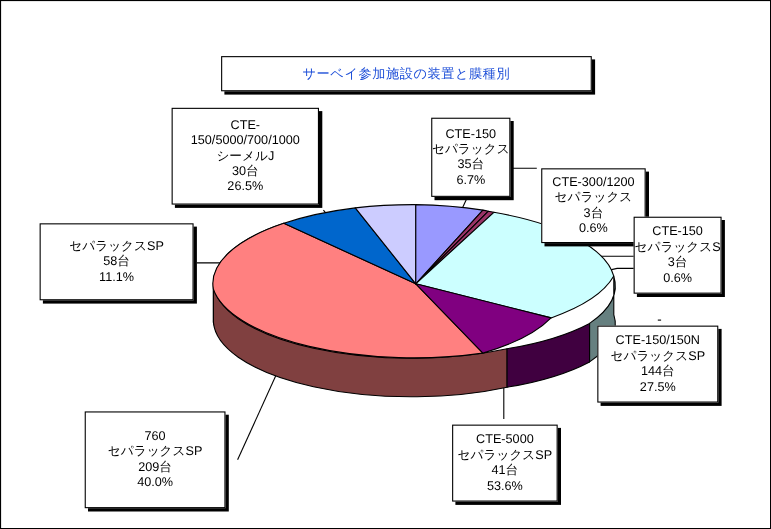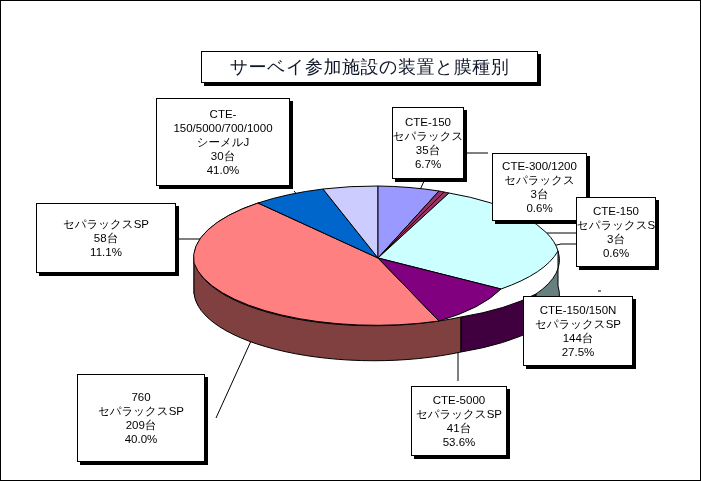--- a/index.html
+++ b/index.html
@@ -26,22 +26,22 @@
     left: 200px;
     top: 50px;
     width: 337px;
     height: 32px;
     background: #ffffff;
     border: 1px solid #000000;
     box-shadow: 3px 3px 0 0 #000000;
     display: flex;
     align-items: center;
     justify-content: center;
-    font-size: 18px;
-    color: #0f172a;
+    font-size: 12px;
+    color: #1d4ed8;
     letter-spacing: 0.5px;
     box-sizing: border-box;
     z-index: 30;
   }
 
   
   .callout {
     position: absolute;
     background: #ffffff;
     border: 1px solid #000000;
@@ -137,21 +137,21 @@
     </g>
   </svg>
 
   <div id="chart-title">サーベイ参加施設の装置と膜種別</div>
 
   <div class="callout" style="left:155px; top:97px; width:134px; height:88px;">
     <span class="ln">CTE-</span>
     <span class="ln">150/5000/700/1000</span>
     <span class="ln">シーメルJ</span>
     <span class="ln">30台</span>
-    <span class="ln">41.0%</span>
+    <span class="ln">26.5%</span>
   </div>
 
   <div class="callout" style="left:391px; top:106px; width:72px; height:72px;">
     <span class="ln">CTE-150</span>
     <span class="ln">セパラックス</span>
     <span class="ln">35台</span>
     <span class="ln">6.7%</span>
   </div>
 
   <div class="callout" style="left:491px; top:121px; width:95px; height:68px;margin-top:31px;">
@@ -161,21 +161,21 @@
     <span class="ln">0.6%</span>
   </div>
 
   <div class="callout" style="left:575px; top:196px; width:80px; height:70px;">
     <span class="ln">CTE-150</span>
     <span class="ln">セパラックスS</span>
     <span class="ln">3台</span>
     <span class="ln">0.6%</span>
   </div>
 
-  <div class="callout" style="left:522px; top:295px; width:110px; height:70px;text-align:center;">
+  <div class="callout" style="left:542px; top:295px; width:110px; height:70px;text-align:center;">
     <span class="ln">CTE-150/150N</span>
     <span class="ln">セパラックスSP</span>
     <span class="ln">144台</span>
     <span class="ln">27.5%</span>
   </div>
 
   <div class="callout" style="left:410px; top:385px; width:96px; height:70px;">
     <span class="ln">CTE-5000</span>
     <span class="ln">セパラックスSP</span>
     <span class="ln">41台</span>

